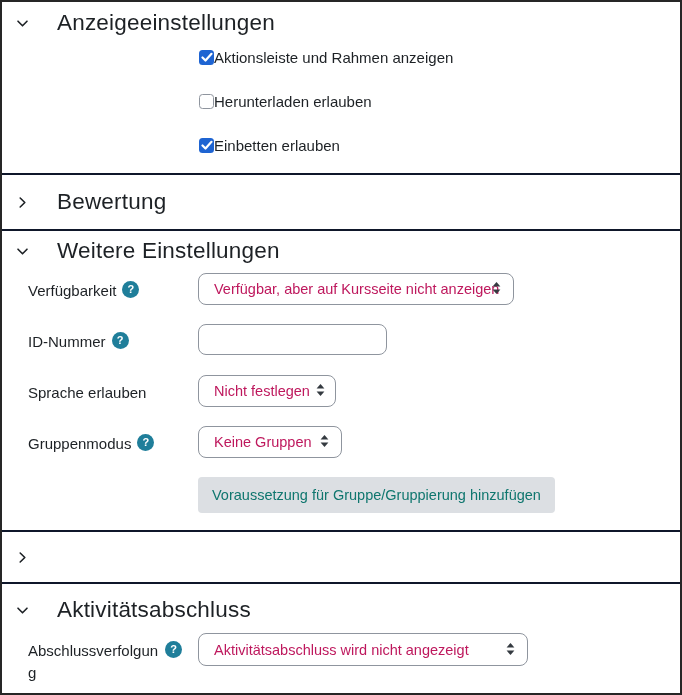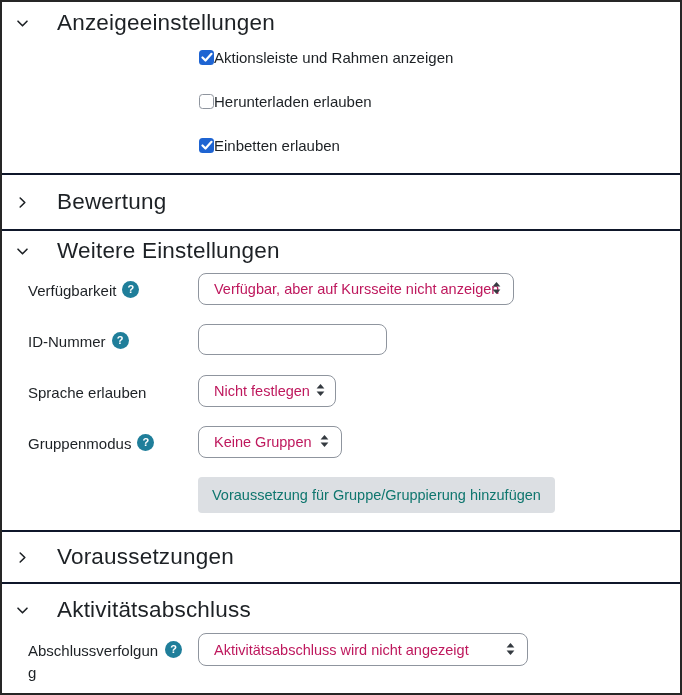--- a/index.html
+++ b/index.html
@@ -206,21 +206,20 @@
     </div>
   </div>
 
   <div class="section collapsed-only sec4">
     <div class="section-header">
       <span class="chev right">
         <svg width="13" height="13" viewBox="0 0 13 13">
             <path d="M2 4.2 L6.5 8.8 L11 4.2" fill="none" stroke="#1d2125" stroke-width="1.6" stroke-linecap="round" stroke-linejoin="round"></path>
           </svg>
       </span>
-      <h3>Voraussetzungen</h3>
     </div>
   </div>
 
   <div class="section sec5">
     <div class="section-header">
       <span class="chev">
         <svg width="13" height="13" viewBox="0 0 13 13">
             <path d="M2 4.2 L6.5 8.8 L11 4.2" fill="none" stroke="#1d2125" stroke-width="1.6" stroke-linecap="round" stroke-linejoin="round"></path>
           </svg>
       </span>

